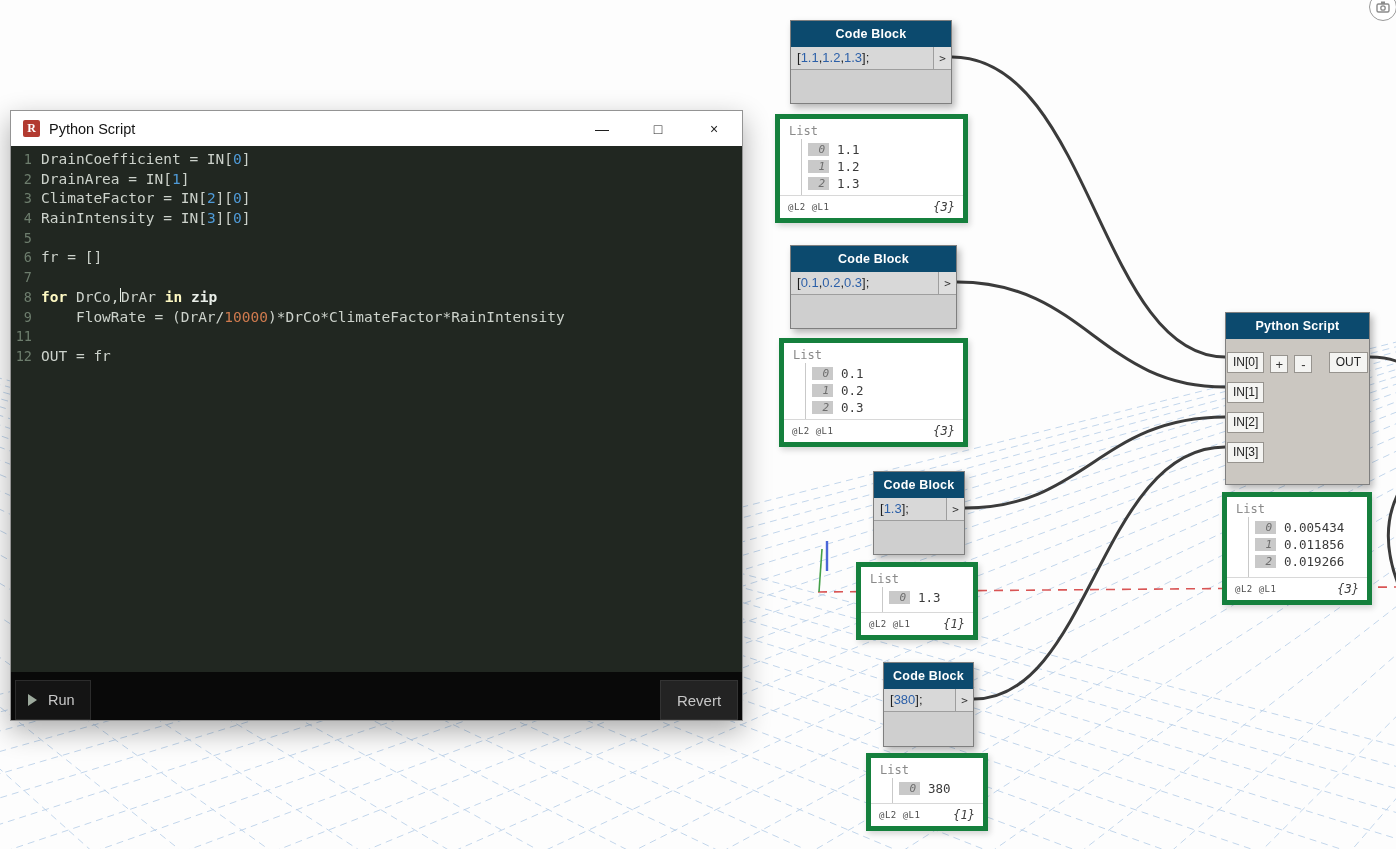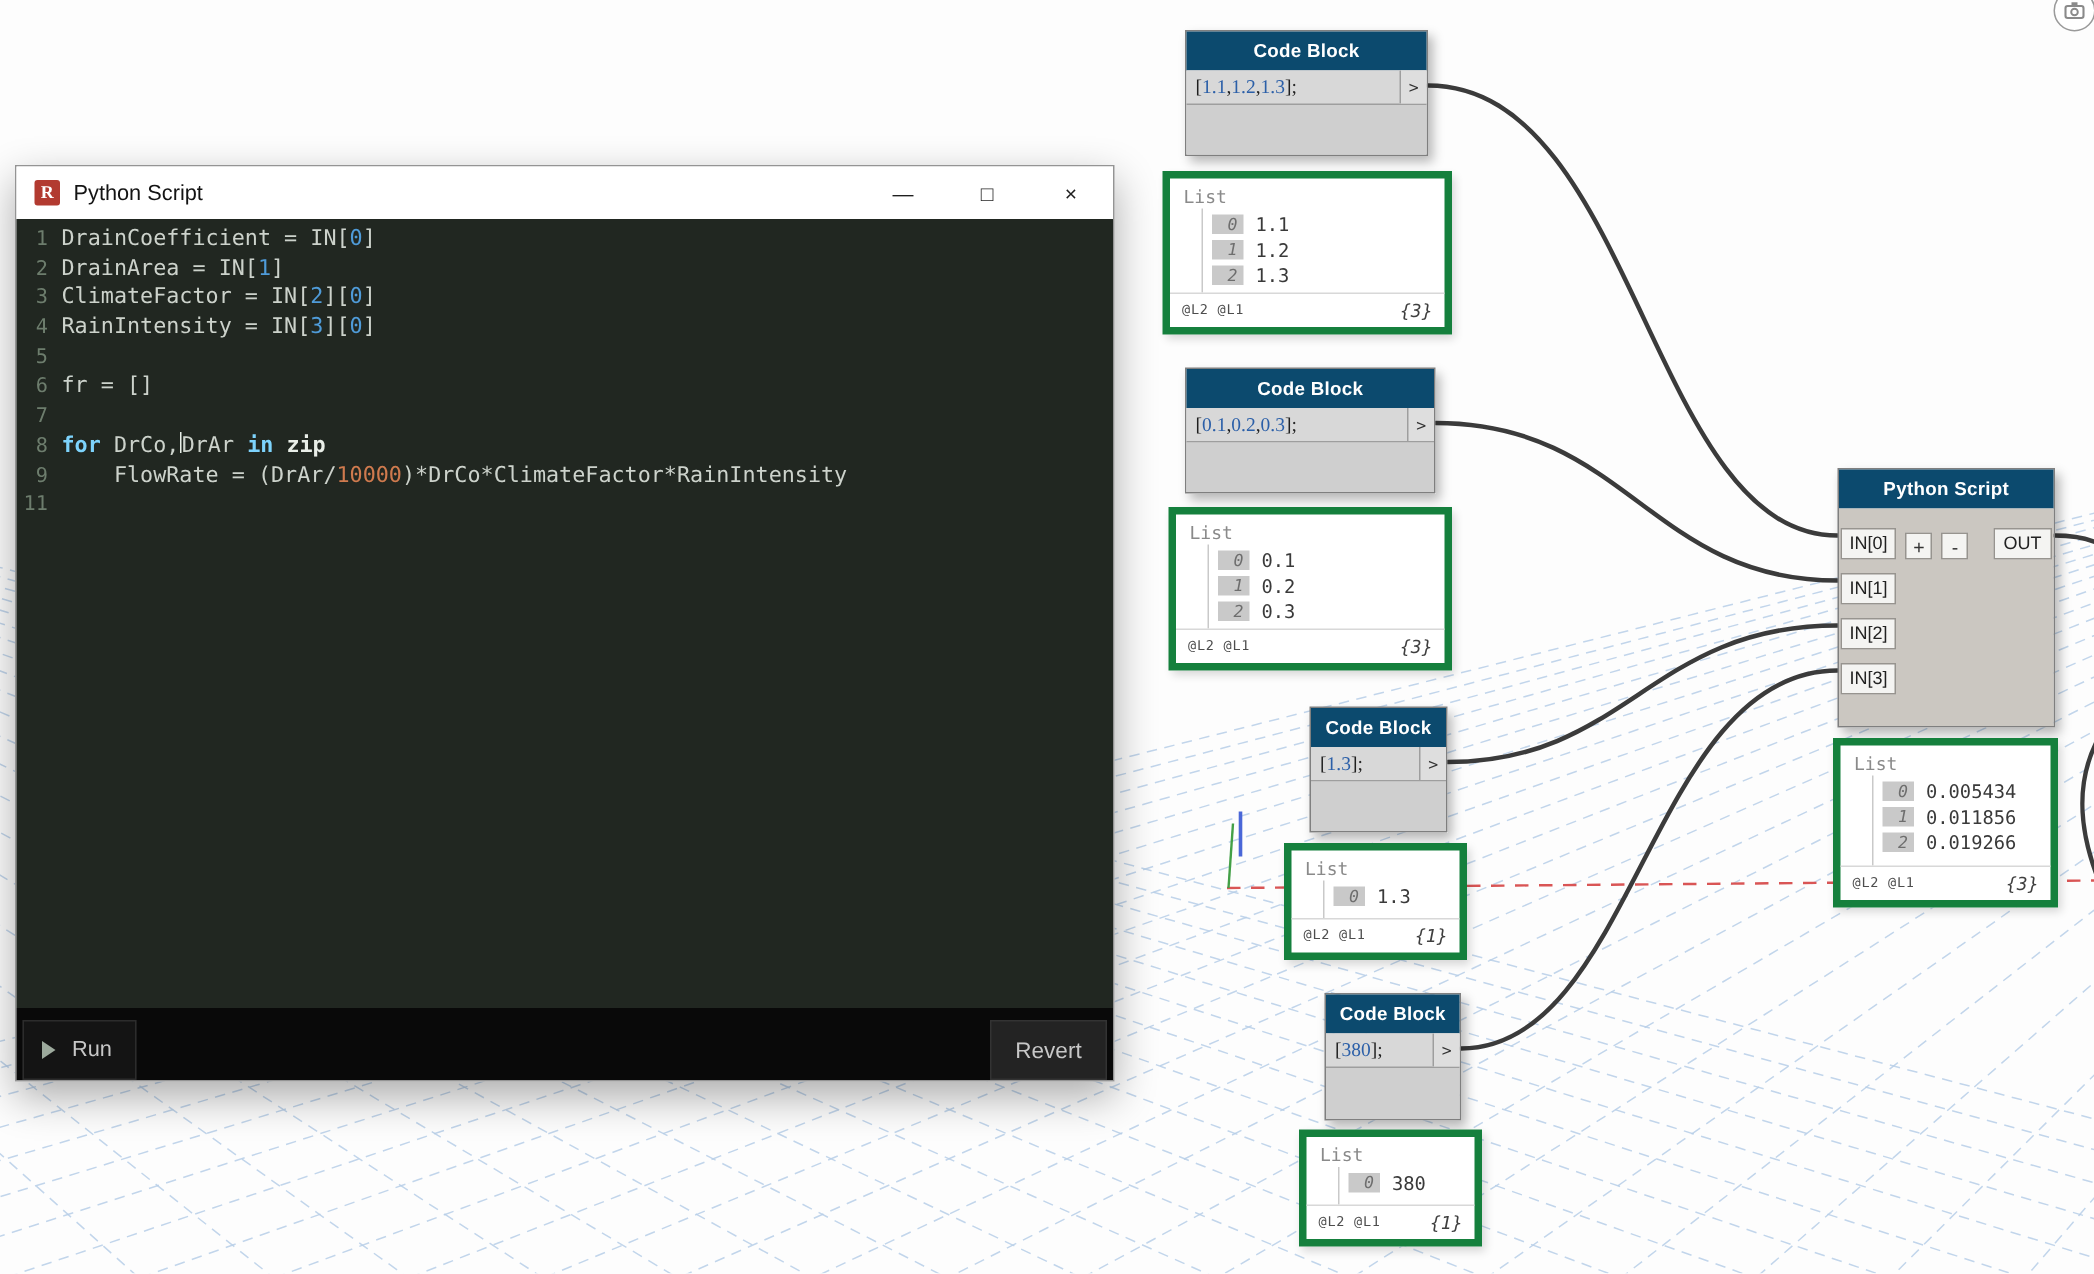--- a/index.html
+++ b/index.html
@@ -15,21 +15,21 @@
   .axis.dash{stroke-dasharray:9 7}
   .axis.thick{stroke-width:2.4}
 
   
   .node{position:absolute;display:flex;flex-direction:column;border:1px solid #7f7f7f;
         box-shadow:3px 4px 7px rgba(0,0,0,.28);z-index:2}
   .nhead{height:26px;background:#0c4a6e;color:#fff;font-weight:bold;font-size:12.5px;
          display:flex;align-items:center;justify-content:center;letter-spacing:.2px}
   .cbbody{flex:1;display:flex;flex-direction:column;background:#cfcfcf}
   .crow{display:flex;border-bottom:1px solid #9e9e9e;background:#d8d8d8}
-  .ctext{flex:1;font-family:Liberation Serif, serif;font-size:13px;line-height:22px;
+  .ctext{flex:1;font-family:Liberation Sans, sans-serif;font-size:13px;line-height:22px;
          padding:0 2px 0 6px;color:#1f1f1f;white-space:nowrap;overflow:hidden}
   .ctext .n{color:#2b5fa8}
   .pout{width:18px;border-left:1px solid #9e9e9e;background:#dedede;display:flex;
         align-items:center;justify-content:center;font-size:11px;color:#333;
         font-family:"DejaVu Sans Mono",monospace}
   .nfill{flex:1;background:#cfcfcf}
 
   
   .psbody{flex:1;background:#cbc7c1;padding-top:4px}
   .psrow{display:flex;align-items:flex-end;height:30px}
@@ -64,21 +64,21 @@
          font-family:"Liberation Serif",serif}
   .ettl{font-size:14.5px;color:#141414;margin-left:9px}
   .ewc{margin-left:auto;display:flex;height:100%}
   .wbtn{width:56px;display:flex;align-items:center;justify-content:center;font-size:14px;
         color:#1f1f1f;cursor:default}
   .ecode{flex:1;background:#212721;overflow:hidden;padding-top:4px}
   .cl{display:flex;height:19.7px;line-height:19.7px;white-space:pre;
       font-family:"DejaVu Sans Mono",monospace;font-size:14.5px}
   .ln{width:30px;flex:none;text-align:right;padding-right:9px;color:#6d7d6d;font-size:13.5px}
   .pl{color:#ccd2cb}
-  .kw{color:#7dd3fc;font-weight:bold}
+  .kw{color:#fef9c3;font-weight:bold}
   .nb{color:#4f9bd8}
   .no{color:#cf7a4e}
   .fn{color:#e9eee8;font-weight:bold}
   .caret{display:inline-block;width:1.5px;height:14px;background:#e8efe8;vertical-align:-2px}
   .efoot{height:48px;background:#090909;display:flex;align-items:flex-end;padding:0 4px;flex:none}
   .ebtn{height:40px;border:1px solid #333;background:#232323;color:#c7c7c7;font-size:15px;
         font-family:"Liberation Sans",sans-serif;display:flex;align-items:center;justify-content:center}
   .erun{width:76px;background:#141414;border-color:#2c2c2c;justify-content:flex-start;
         padding-left:12px;gap:11px;font-size:14.5px}
   .eplay{width:0;height:0;border-left:9px solid #9daa9d;border-top:6px solid transparent;
@@ -333,20 +333,21 @@
       <div class="cl"><span class="ln">1</span><span class="pl">DrainCoefficient = IN[</span><span class="nb">0</span><span class="pl">]</span></div>
       <div class="cl"><span class="ln">2</span><span class="pl">DrainArea = IN[</span><span class="nb">1</span><span class="pl">]</span></div>
       <div class="cl"><span class="ln">3</span><span class="pl">ClimateFactor = IN[</span><span class="nb">2</span><span class="pl">][</span><span class="nb">0</span><span class="pl">]</span></div>
       <div class="cl"><span class="ln">4</span><span class="pl">RainIntensity = IN[</span><span class="nb">3</span><span class="pl">][</span><span class="nb">0</span><span class="pl">]</span></div>
       <div class="cl"><span class="ln">5</span></div>
       <div class="cl"><span class="ln">6</span><span class="pl">fr = []</span></div>
       <div class="cl"><span class="ln">7</span></div>
       <div class="cl"><span class="ln">8</span><span class="kw">for</span><span class="pl"> DrCo,</span><span class="caret"></span><span class="pl">DrAr </span><span class="kw">in</span><span class="pl"> </span><span class="fn">zip</span></div>
       <div class="cl"><span class="ln">9</span><span class="pl">    FlowRate = (DrAr/</span><span class="no">10000</span><span class="pl">)*DrCo*ClimateFactor*RainIntensity</span></div>
       <div class="cl"><span class="ln">11</span></div>
+      <div class="cl"><span class="ln">12</span><span class="pl">OUT = fr</span></div>
     </div>
     <div class="efoot">
       <button class="ebtn erun">
           <span class="eplay"></span>
           <span>Run</span>
         </button>
       <span class="espacer"></span>
       <button class="ebtn erevert">Revert</button>
     </div>
   </div>

